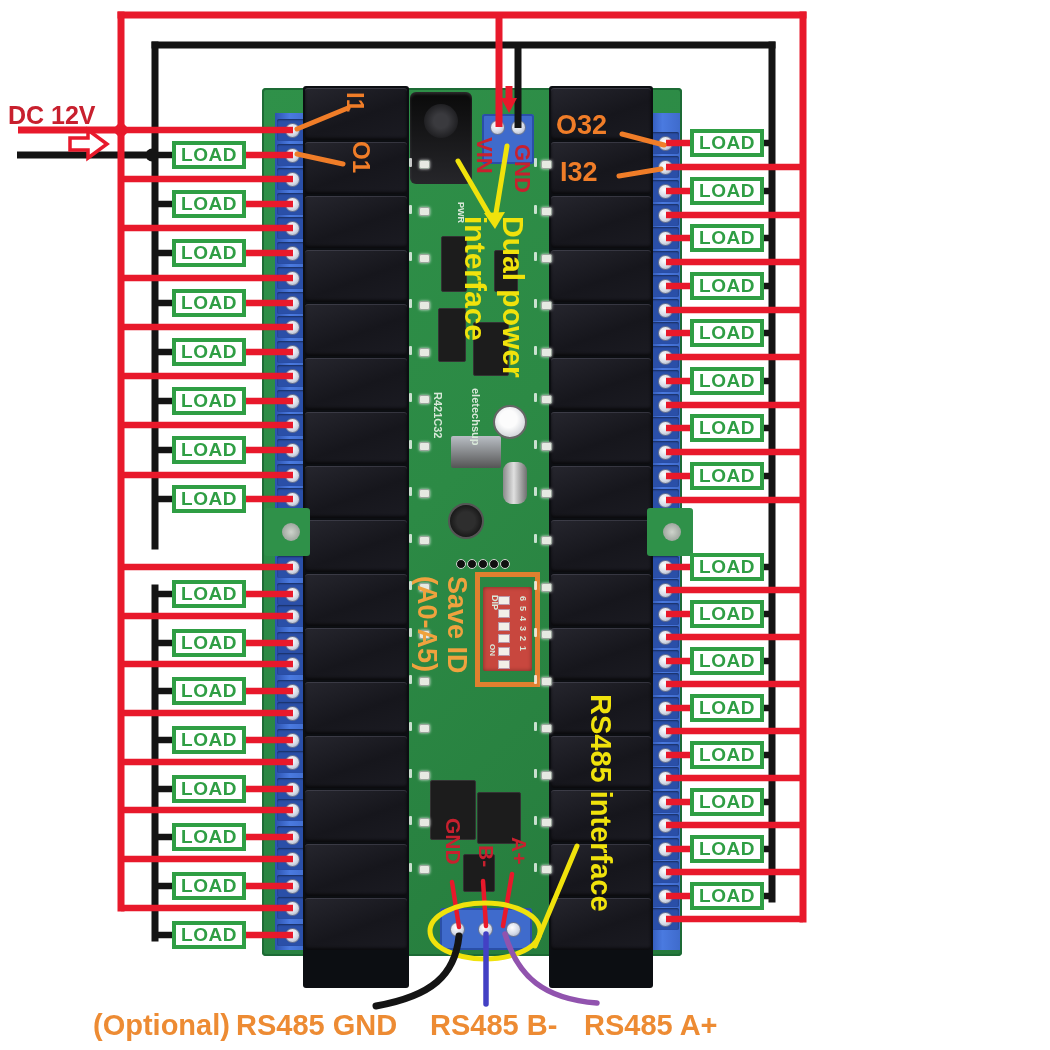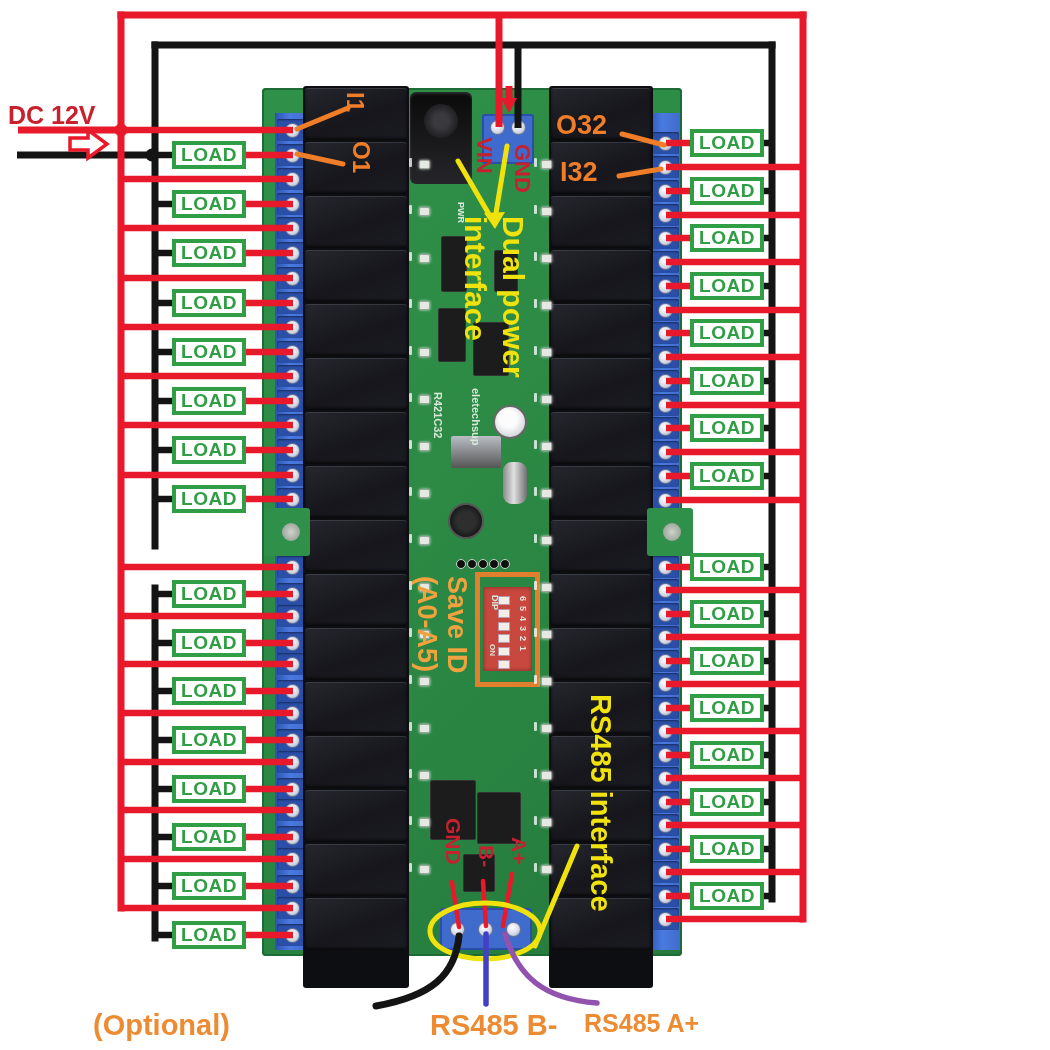--- a/index.html
+++ b/index.html
@@ -279,22 +279,23 @@
   <div class="lbl rot" style="left:534px;top:144px;font-size:22px;color:var(--label-red);">GND</div>
   <div class="lbl rot" style="left:532px;top:216px;font-size:30px;line-height:38px;color:var(--label-yellow);">Dual power
 interface</div>
   <div class="lbl rot" style="left:472px;top:576px;font-size:27px;line-height:30px;color:var(--save-orange);">Save ID
 (A0-A5)</div>
   <div class="lbl rot" style="left:616px;top:694px;font-size:29px;color:var(--label-yellow);">RS485 interface</div>
   <div class="lbl rot" style="left:464px;top:818px;font-size:21px;color:var(--label-red);">GND</div>
   <div class="lbl rot" style="left:497px;top:845px;font-size:21px;color:var(--label-red);">B-</div>
   <div class="lbl rot" style="left:530px;top:837px;font-size:21px;color:var(--label-red);">A+</div>
   <div class="lbl" style="left:93px;top:1010px;font-size:29px;color:var(--bottom-orange);">(Optional)</div>
+  <div class="lbl" style="left:236px;top:1010px;font-size:29px;color:var(--bottom-orange);">RS485 GND</div>
   <div class="lbl" style="left:430px;top:1010px;font-size:29px;color:var(--bottom-orange);">RS485 B-</div>
-  <div class="lbl" style="left:584px;top:1010px;font-size:25px;color:var(--bottom-orange);">RS485 A+</div>
+  <div class="lbl" style="left:584px;top:1010px;font-size:29px;color:var(--bottom-orange);">RS485 A+</div>
 <div class="pinblock" style="left: 277px; top: 119px;"></div>
     <div class="screw" style="left: 285px; top: 122.5px; z-index: 3;"></div>
     <div class="pinblock" style="left: 277px; top: 144px;"></div>
     <div class="screw" style="left: 285px; top: 147.5px; z-index: 3;"></div>
     <div class="pinblock" style="left: 277px; top: 168px;"></div>
     <div class="screw" style="left: 285px; top: 171.5px; z-index: 3;"></div>
     <div class="pinblock" style="left: 277px; top: 193px;"></div>
     <div class="screw" style="left: 285px; top: 196.5px; z-index: 3;"></div>
     <div class="pinblock" style="left: 277px; top: 217px;"></div>
     <div class="screw" style="left: 285px; top: 220.5px; z-index: 3;"></div>

